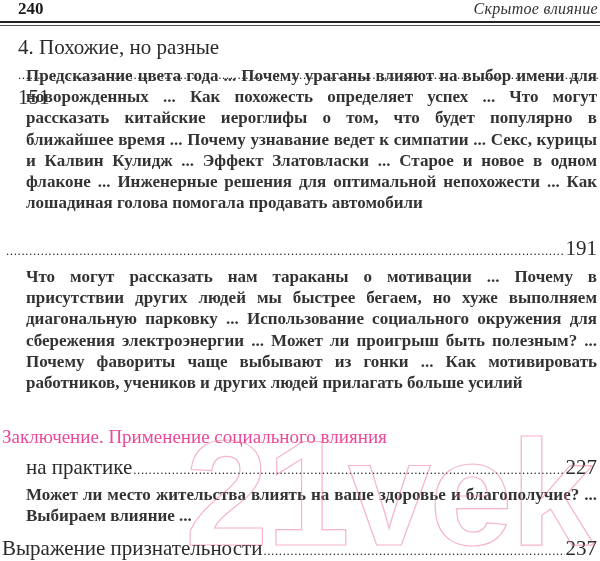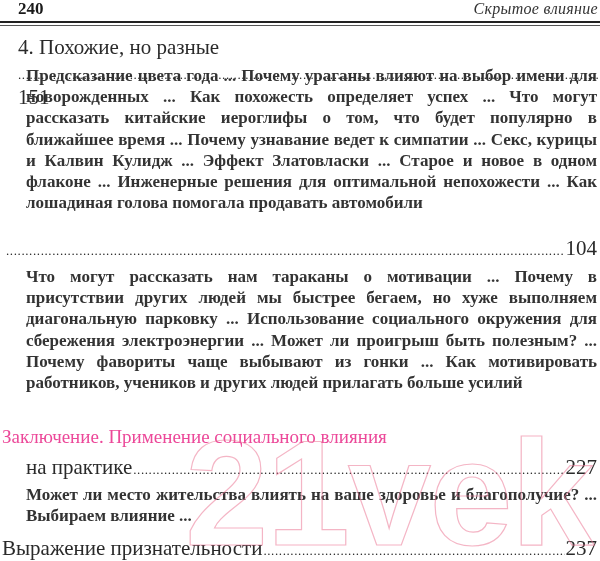--- a/index.html
+++ b/index.html
@@ -30,21 +30,21 @@
 
 <div class="entry" style="left:17px; top:35px; width:592px;flex-direction:column;">
   <span class="title">4. Похожие, но разные</span>
   <span class="dots"></span>
   <span class="page">151</span>
 </div>
 <div class="desc" style="left:26px; top:65px; width:571px;">Предсказание цвета года ... Почему ураганы влияют на выбор имени для новорожденных ... Как похожесть определяет успех ... Что могут рассказать китайские иероглифы о том, что будет популярно в ближайшее время ... Почему узнавание ведет к симпатии ... Секс, курицы и Калвин Кулидж ... Эффект Златовласки ... Старое и новое в одном флаконе ... Инженерные решения для оптимальной непохожести ... Как лошадиная голова помогала продавать автомобили</div>
 
 <div class="entry" style="left:5px; top:236px; width:592px;">
   <span class="dots"></span>
-  <span class="page">104</span>
+  <span class="page">191</span>
 </div>
 <div class="desc" style="left:26px; top:266px; width:571px;">Что могут рассказать нам тараканы о мотивации ... Почему в присутствии других людей мы быстрее бегаем, но хуже выполняем диагональную парковку ... Использование социального окружения для сбережения электроэнергии ... Может ли проигрыш быть полезным? ... Почему фавориты чаще выбывают из гонки ... Как мотивировать работников, учеников и других людей прилагать больше усилий</div>
 
 <div class="plain" style="left:2px; top:426px;">Заключение. Применение социального влияния</div>
 <div class="entry" style="left:26px; top:455px; width:571px;">
   <span class="title">на практике</span>
   <span class="dots"></span>
   <span class="page">227</span>
 </div>
 <div class="desc" style="left:26px; top:484px; width:571px;">Может ли место жительства влиять на ваше здоровье и благополучие? ... Выбираем влияние ...</div>

